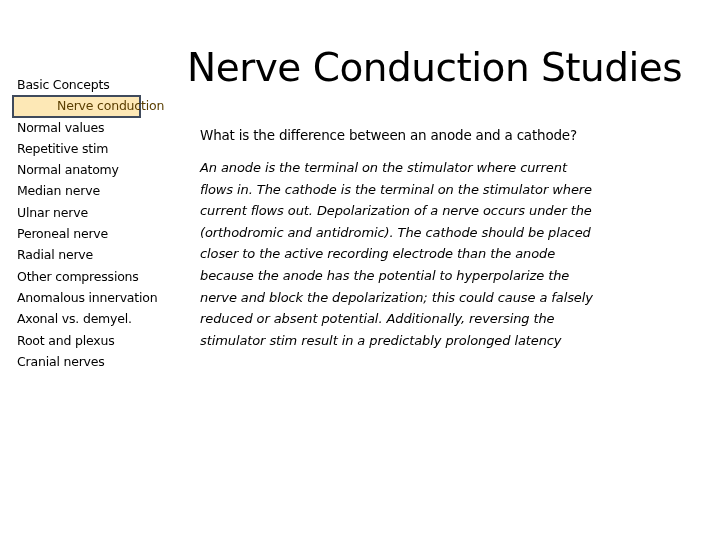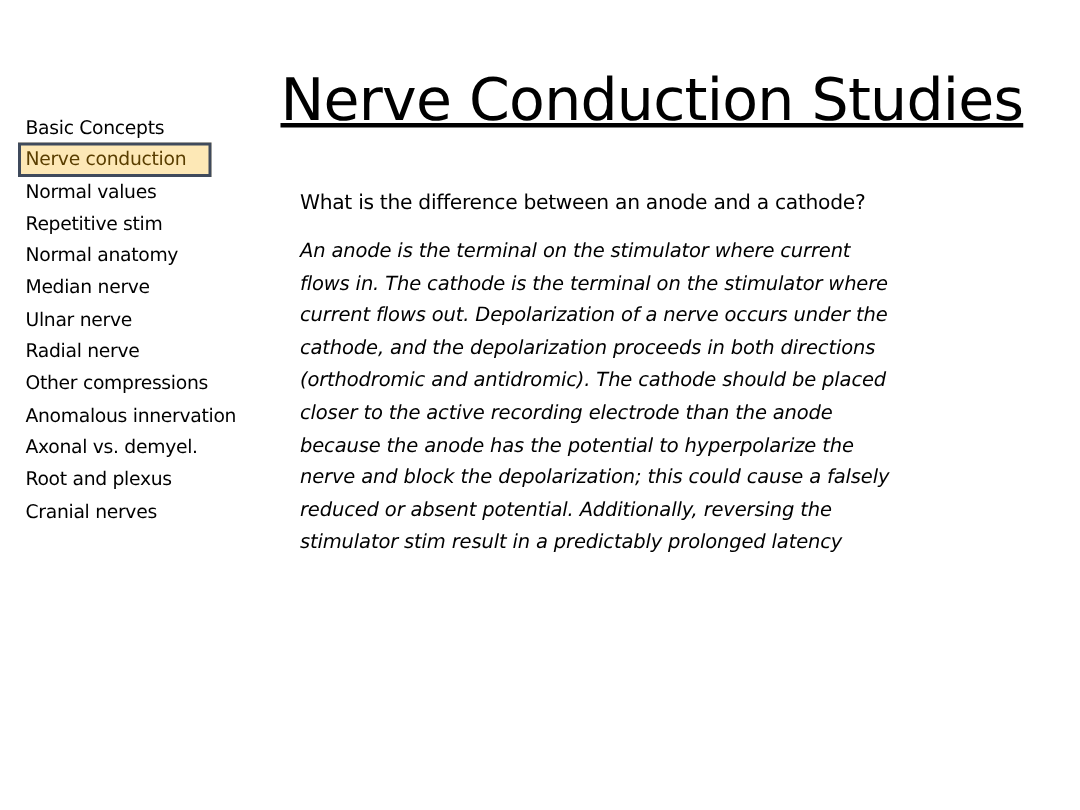--- a/index.html
+++ b/index.html
@@ -43,20 +43,21 @@
       background: #FDE8B6;
       border: 2px solid #3F4A5C;
       z-index: 0;
     }
     .nav-item .lbl {
       position: relative;
       z-index: 1;
     }
     .nav-item.active .lbl {
       color: #5a3e00;
+      margin-left: 40px;
     }
     .title {
       position: absolute;
       left: 187px;
       top: 41px;
       font-size: 39px;
       line-height: 54px;
       font-weight: normal;
       white-space: nowrap;
       letter-spacing: -0.5px;
@@ -105,47 +106,49 @@
   <a class="nav-item">
     <span class="lbl">Normal anatomy</span>
   </a>
   <a class="nav-item">
     <span class="lbl">Median nerve</span>
   </a>
   <a class="nav-item">
     <span class="lbl">Ulnar nerve</span>
   </a>
   <a class="nav-item">
+    <span class="lbl">Peroneal nerve</span>
+  </a>
+  <a class="nav-item">
     <span class="lbl">Radial nerve</span>
   </a>
   <a class="nav-item">
     <span class="lbl">Other compressions</span>
   </a>
   <a class="nav-item">
     <span class="lbl">Anomalous innervation</span>
   </a>
   <a class="nav-item">
     <span class="lbl">Axonal vs. demyel.</span>
   </a>
   <a class="nav-item">
     <span class="lbl">Root and plexus</span>
   </a>
   <a class="nav-item">
     <span class="lbl">Cranial nerves</span>
   </a>
 </nav>
 
-<h1 class="title" style="margin:0;text-decoration:underline;">Nerve Conduction Studies</h1>
+<h1 class="title" style="margin:0;">Nerve Conduction Studies</h1>
 
 <div class="question">What is the difference between an anode and a cathode?</div>
 
 <div class="answer">
   <span class="line">An anode is the terminal on the stimulator where current</span>
   <span class="line">flows in. The cathode is the terminal on the stimulator where</span>
   <span class="line">current flows out. Depolarization of a nerve occurs under the</span>
-  <span class="line">cathode, and the depolarization proceeds in both directions</span>
   <span class="line">(orthodromic and antidromic). The cathode should be placed</span>
   <span class="line">closer to the active recording electrode than the anode</span>
   <span class="line">because the anode has the potential to hyperpolarize the</span>
   <span class="line">nerve and block the depolarization; this could cause a falsely</span>
   <span class="line">reduced or absent potential. Additionally, reversing the</span>
   <span class="line">stimulator stim result in a predictably prolonged latency</span>
 </div>
 
 </body></html>

